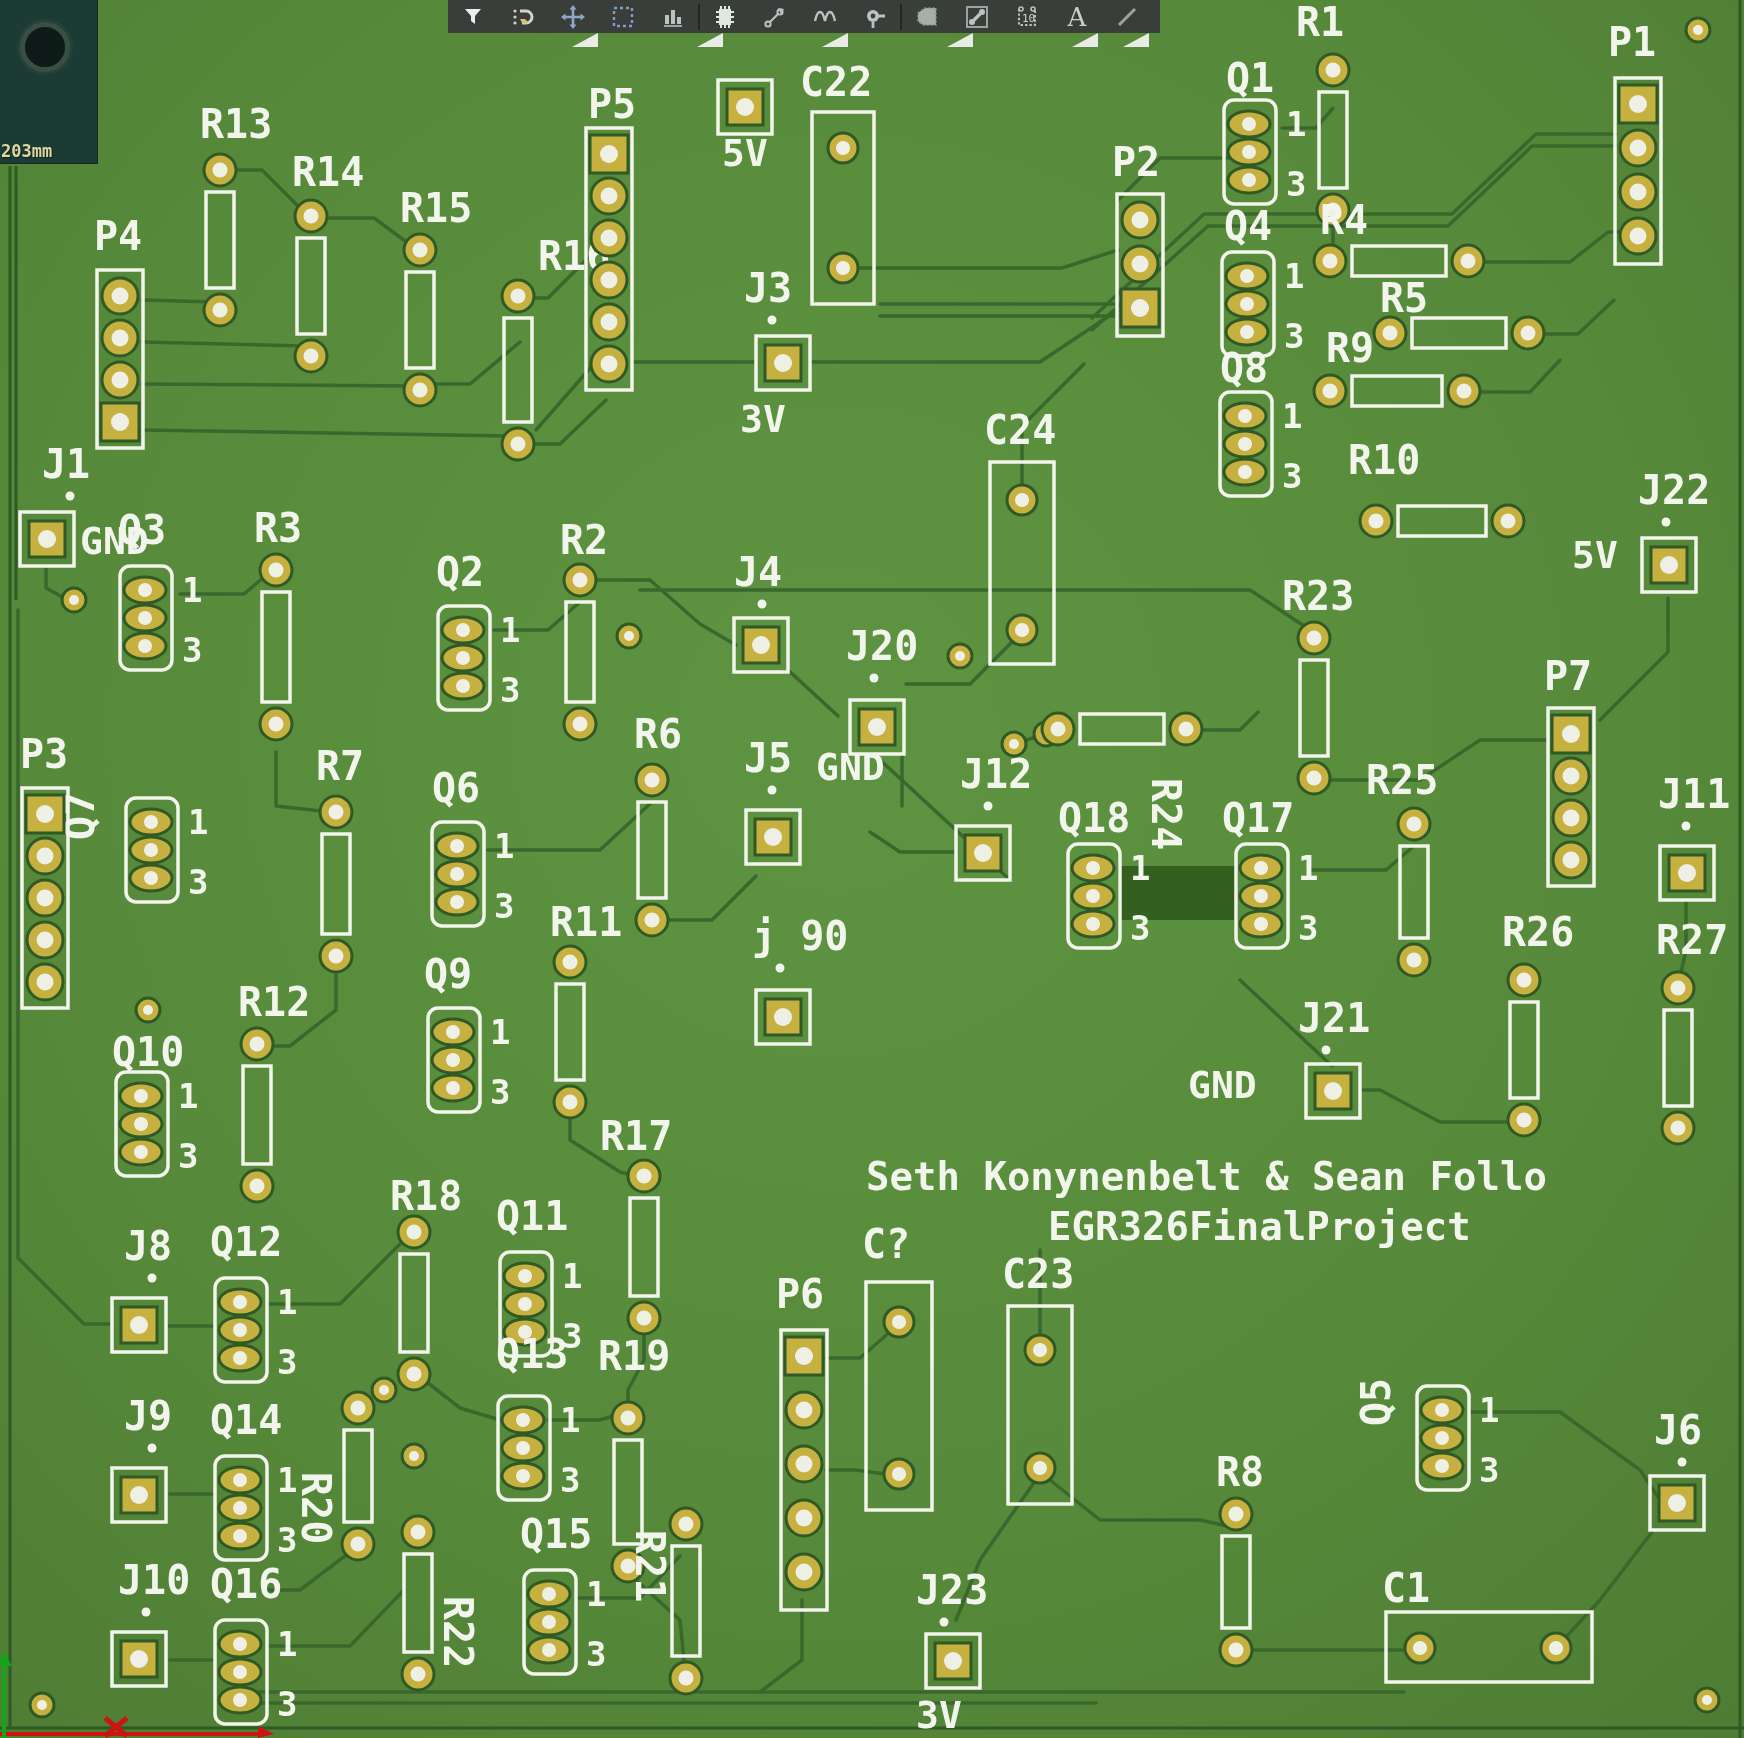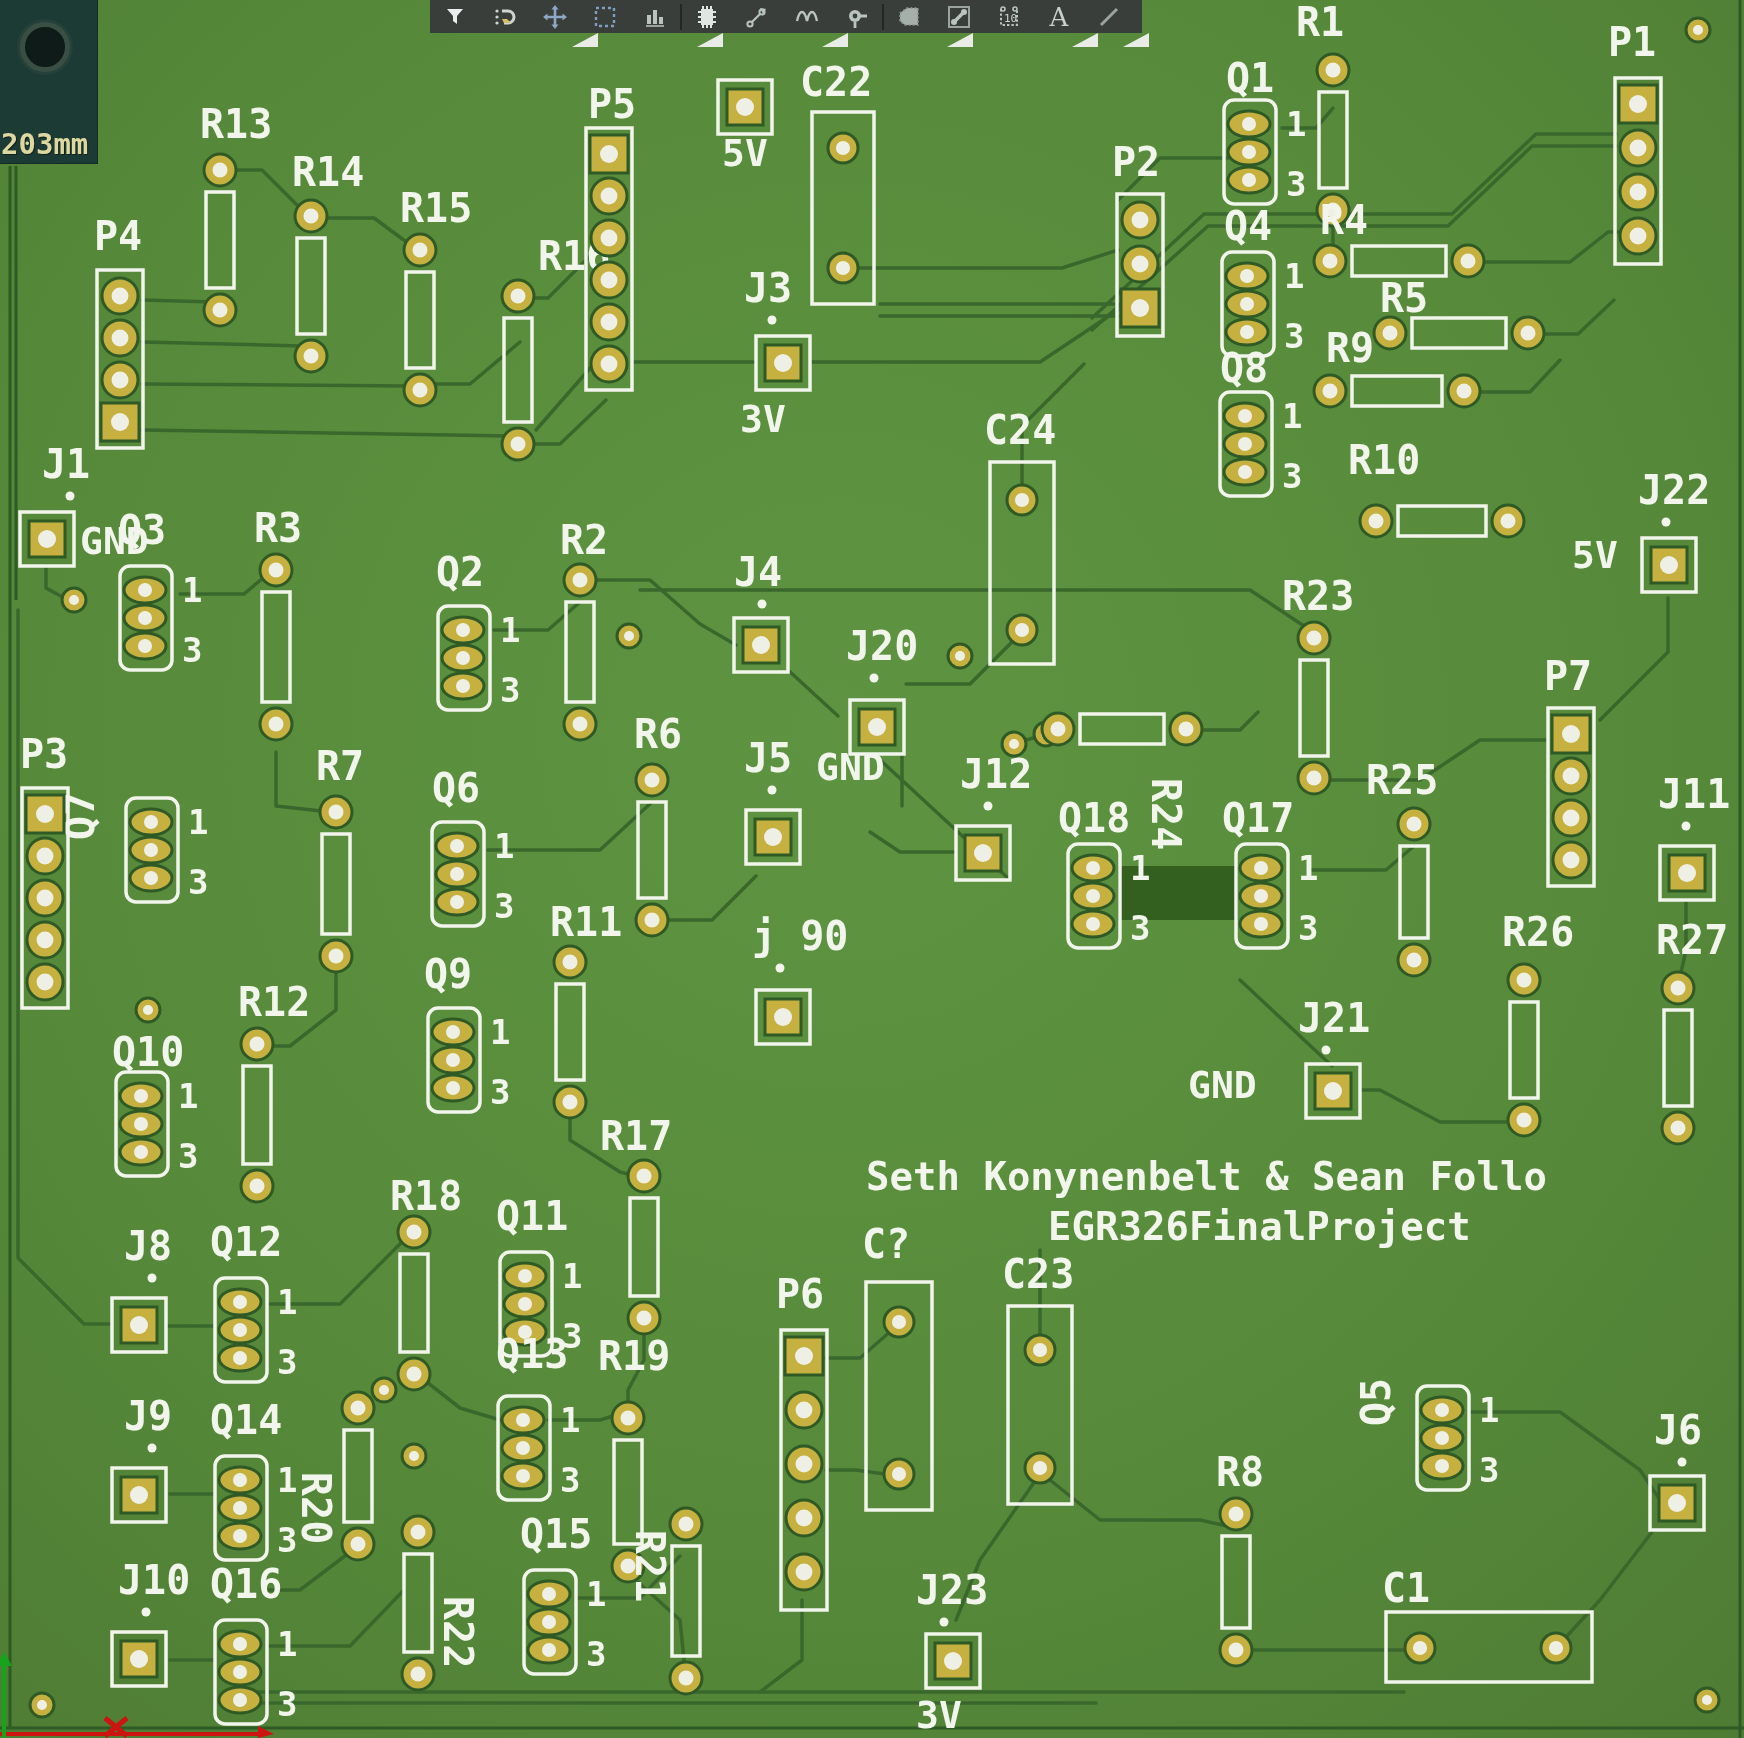--- a/index.html
+++ b/index.html
@@ -1,31 +1,31 @@
 <!DOCTYPE html>
 <html><head>
 <meta charset="utf-8">
 <style>
   html,body{margin:0;padding:0;background:#45702e;}
   #stage{position:relative;width:1744px;height:1738px;overflow:hidden;
          background:radial-gradient(circle at 48% 42%, #5e9441 0%, #578b3b 55%, #4e7c33 100%);
          font-family:"DejaVu Sans Mono","Liberation Mono",monospace;}
   #pcb{position:absolute;left:0;top:0;}
   
-  #toolbar{position:absolute;left:430px;top:0;width:712px;height:33px;background:#3a3e3a;
+  #toolbar{position:absolute;left:448px;top:0;width:712px;height:33px;background:#3a3e3a;
            display:flex;align-items:center;z-index:5;}
   .tbtn{width:50px;height:33px;display:flex;align-items:center;justify-content:center;flex:0 0 auto;}
   .tsep{width:2px;height:26px;background:#23271f;flex:0 0 auto;}
   
   #thumb{position:absolute;left:0;top:0;width:97px;height:163px;background:#1d3b35;z-index:6;
          background-image:radial-gradient(circle at 12px 9px, rgba(120,160,140,.25) 1px, transparent 1.5px);
          background-size:11px 9px;border-right:1px solid #142b26;border-bottom:1px solid #142b26;}
   #thumb .hole{position:absolute;left:20px;top:22px;width:40px;height:40px;border-radius:50%;
          background:#0e1b18;border:5px solid #3a4f44;box-shadow:0 0 0 3px #26403a;}
-  #thumb .mm{position:absolute;left:1px;bottom:2px;color:#ddd8a0;font-size:29px;font-weight:bold;
+  #thumb .mm{position:absolute;left:1px;bottom:2px;color:#ddd8a0;font-size:17px;font-weight:bold;
          text-shadow:1px 1px 0 #10201c;}
 </style>
 </head>
 <body>
 
 <div id="stage">
   <svg id="pcb" width="1744" height="1738" viewBox="0 0 1744 1738">
       <g>
         <path d="M142 300 L214 302" fill="none" stroke="#3a682c" stroke-width="3.5" stroke-linecap="round" stroke-linejoin="round"></path>
         <path d="M142 342 L302 346" fill="none" stroke="#3a682c" stroke-width="3.5" stroke-linecap="round" stroke-linejoin="round"></path>

